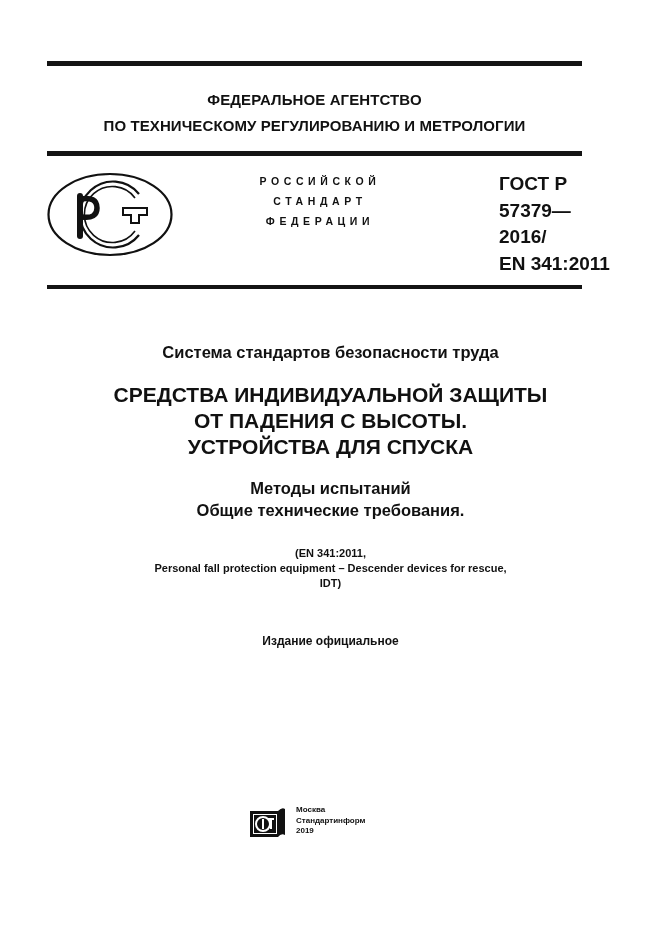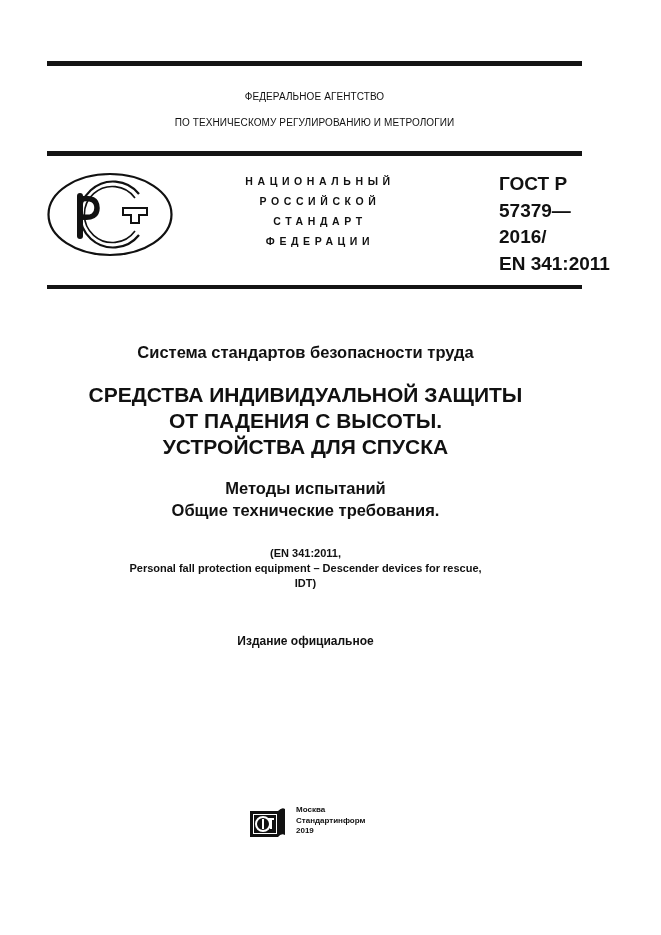--- a/index.html
+++ b/index.html
@@ -6,35 +6,35 @@
     body {
       width: 661px; height: 935px; position: relative; overflow: hidden;
       font-family: "Liberation Sans", sans-serif; color: #111111;
     }
     .bar { position: absolute; left: 47px; width: 535px; background: #141414; }
     .bar-1 { top: 61px; height: 5px; }
     .bar-2 { top: 151px; height: 5px; }
     .bar-3 { top: 285px; height: 4px; }
 
     .agency { position: absolute; left: 47px; width: 535px; text-align: center;
-      font-weight: normal; font-size: 10px; letter-spacing: 0.1px; }
+      font-weight: bold; font-size: 15px; letter-spacing: 0.1px; }
     .agency-1 { top: 91px; }
     .agency-2 { top: 117px; }
 
     .logo { position: absolute; left: 47px; top: 172px; width: 127px; height: 85px; }
 
     .national { position: absolute; left: 232px; width: 176px; text-align: center;
       font-weight: bold; font-size: 10.5px; letter-spacing: 4.6px; line-height: 20px; top: 171px; }
     .national div { white-space: nowrap; }
 
     .gost { position: absolute; left: 467px; top: 171px; font-weight: bold;
       font-size: 19px; line-height: 26.5px; margin-left: 32px; }
     .gost div { white-space: nowrap; }
 
-    .center { position: absolute; left: 38px; width: 535px; text-align: center; font-weight: bold; }
+    .center { position: absolute; left: 63px; width: 535px; text-align: center; font-weight: bold; }
     .series { top: 343px; font-size: 16.5px; }
     .main-title { top: 382px; font-size: 21px; line-height: 26px; }
     .subtitle { top: 477px; font-size: 16.5px; line-height: 22px; }
     .intl { top: 546px; font-size: 11px; line-height: 15px; }
     .edition { top: 634px; font-size: 12px; }
 
     .publisher { position: absolute; left: 248px; top: 805px; width: 150px; height: 36px; }
     .pub-logo { position: absolute; left: 0; top: 2px; width: 38px; height: 32px; }
     .pub-text { position: absolute; left: 48px; top: 0; width: 90px; text-align: left;
       font-weight: bold; font-size: 8px; line-height: 10.5px; }
@@ -57,21 +57,20 @@
     <path d="M88 26 A28 28 0 1 0 88 59" fill="none" stroke="#111" stroke-width="1.6"></path>
 
     <path d="M33 24 L33 64" stroke="#111" stroke-width="6" fill="none" stroke-linecap="round"></path>
     <path d="M33 27 Q50 24 50 36 Q50 47 35 45" fill="none" stroke="#111" stroke-width="5.5" stroke-linecap="round"></path>
 
     <path d="M76 36 L100 36 L100 43 L92 43 L92 51 L84 51 L84 43 L76 43 Z" fill="none" stroke="#111" stroke-width="2"></path>
   </svg>
 </div>
 
 <div class="national">
-  <div>НАЦИОНАЛЬНЫЙ</div>
   <div>РОССИЙСКОЙ</div>
   <div>СТАНДАРТ</div>
   <div>ФЕДЕРАЦИИ</div>
 </div>
 
 <div class="gost">
   <div>ГОСТ Р</div>
   <div>57379—</div>
   <div>2016/</div>
   <div>EN 341:2011</div>

